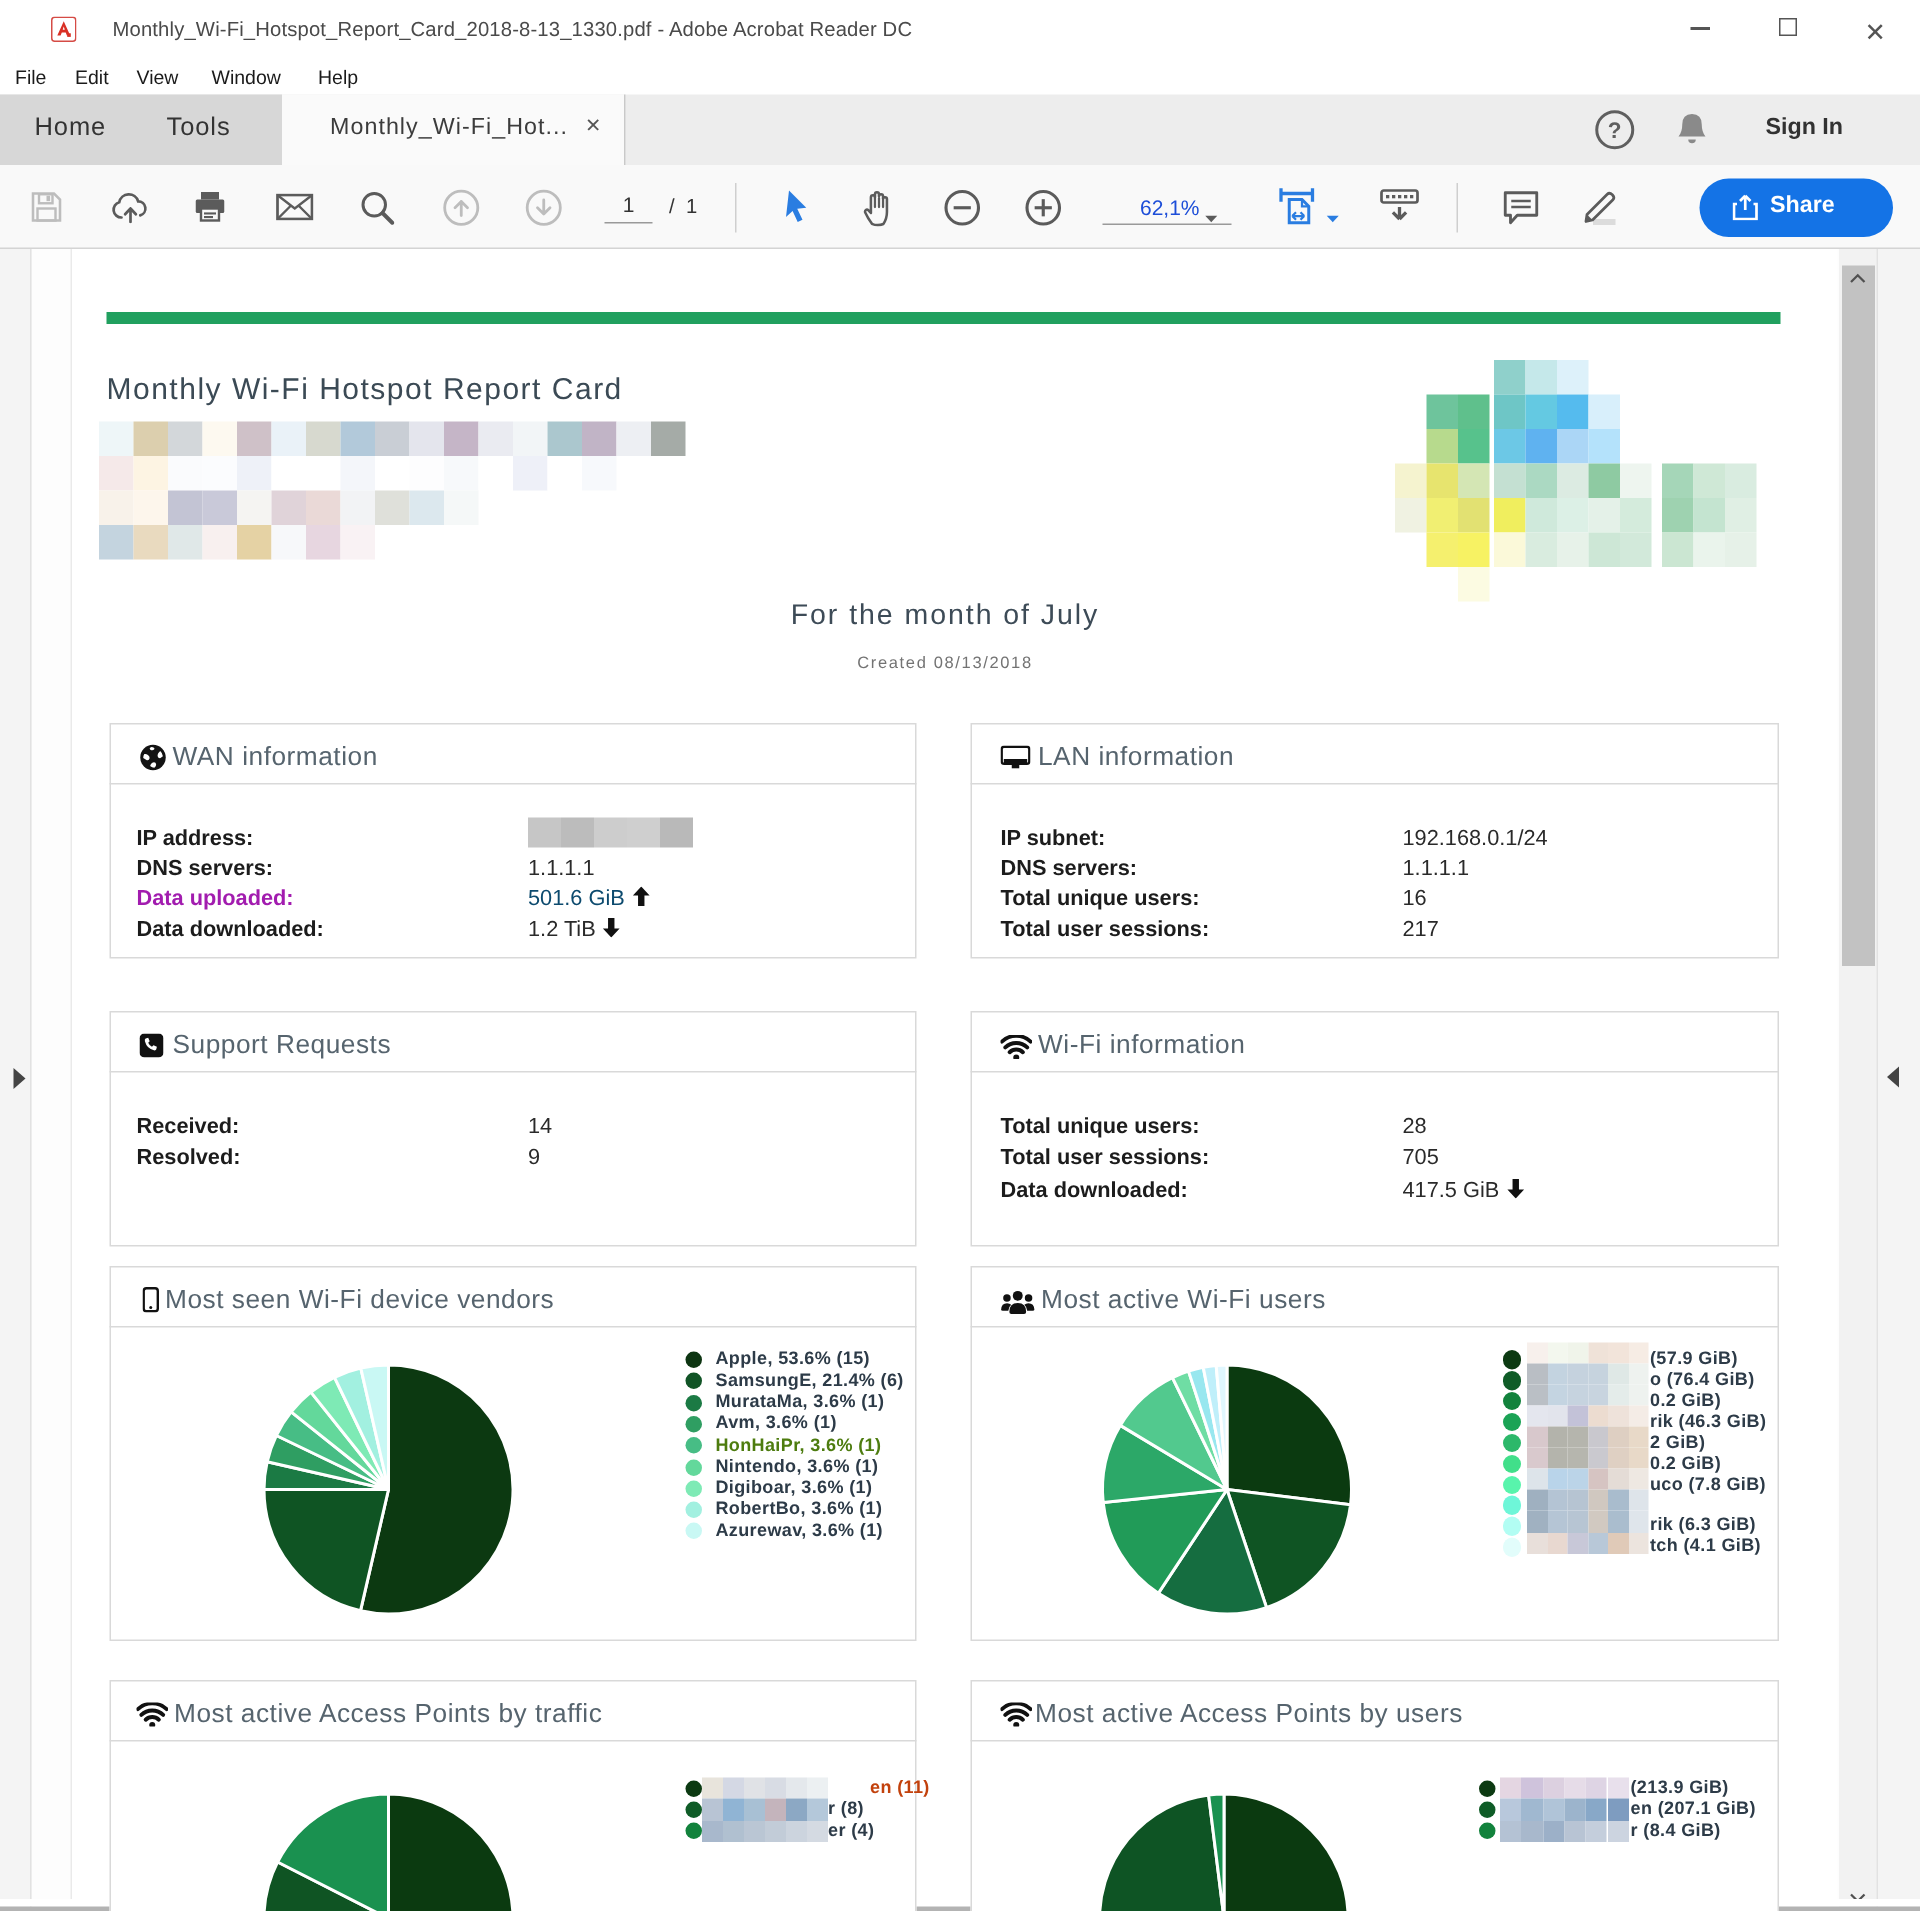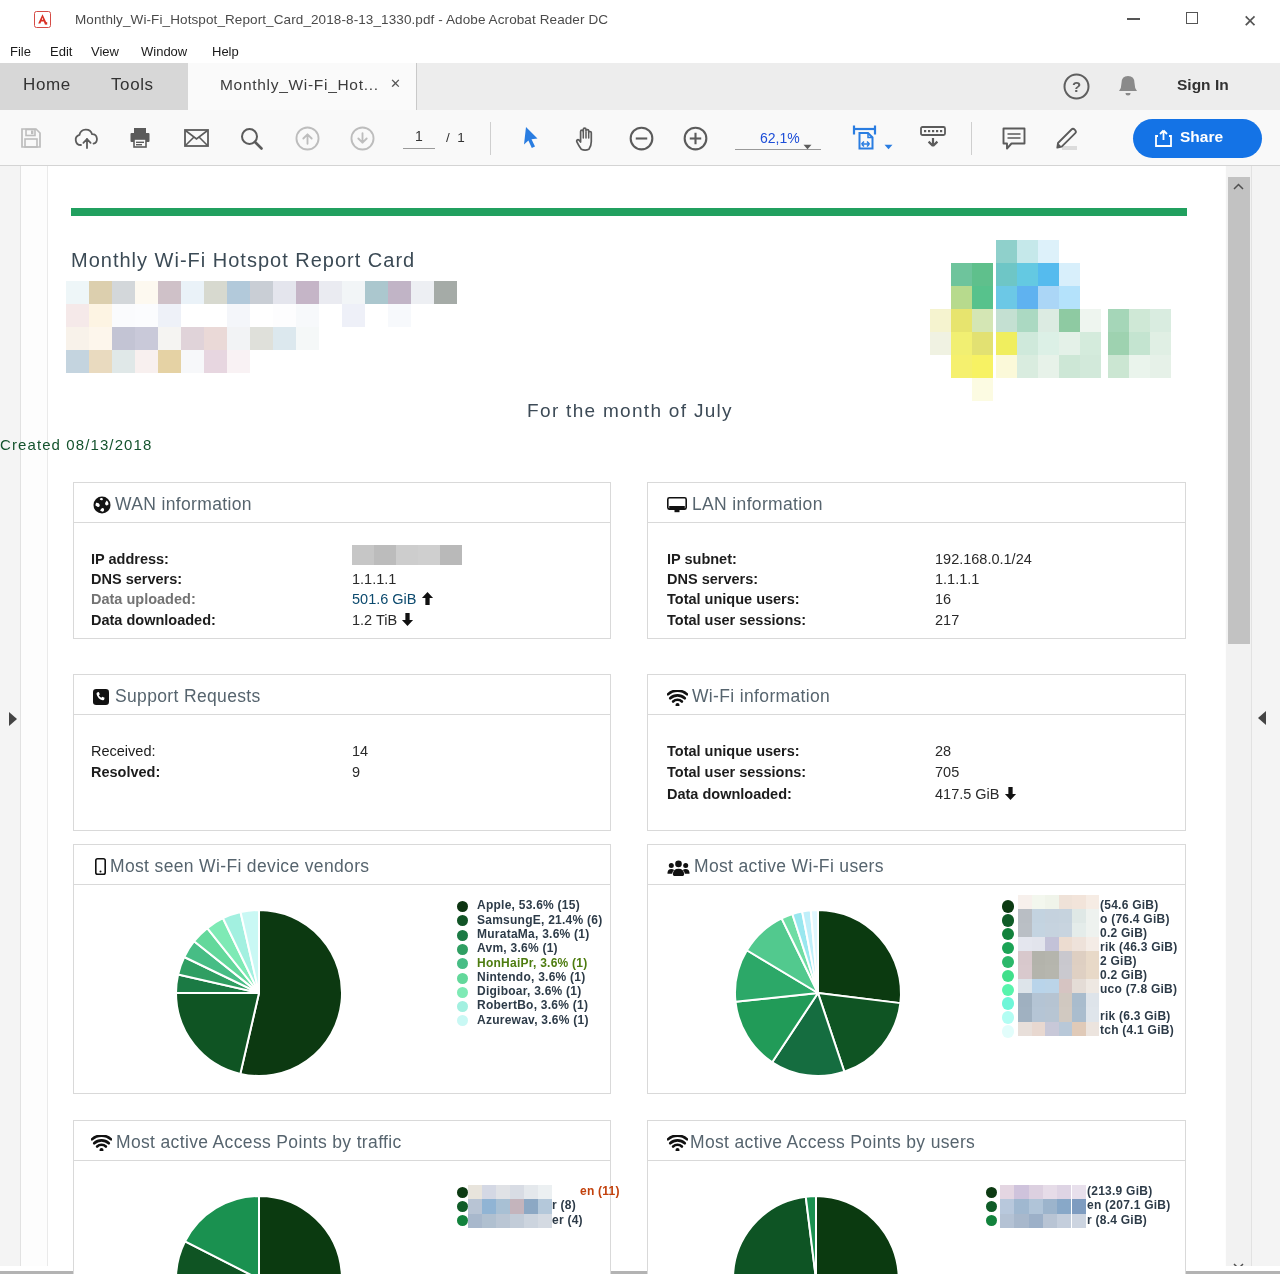--- a/index.html
+++ b/index.html
@@ -279,21 +279,21 @@
 <div style="position:absolute;left:996px;top:355px;width:21.0px;height:23.0px;background:#fbf9d9"></div>
 <div style="position:absolute;left:1017px;top:355px;width:21.0px;height:23.0px;background:#d9ecdf"></div>
 <div style="position:absolute;left:1038px;top:355px;width:21.0px;height:23.0px;background:#e7f2e9"></div>
 <div style="position:absolute;left:1059px;top:355px;width:21.0px;height:23.0px;background:#cde7d6"></div>
 <div style="position:absolute;left:1080px;top:355px;width:21.0px;height:23.0px;background:#d2e9da"></div>
 <div style="position:absolute;left:1108px;top:355px;width:21.0px;height:23.0px;background:#cbe6d2"></div>
 <div style="position:absolute;left:1129px;top:355px;width:21.0px;height:23.0px;background:#eaf4ec"></div>
 <div style="position:absolute;left:1150px;top:355px;width:21.0px;height:23.0px;background:#e6f1e8"></div>
 <div style="position:absolute;left:972px;top:378px;width:21.0px;height:23.0px;background:#fcfbe2"></div>
 <div class="abs" style="left:0;top:400px;width:1260px;text-align:center;font-size:19px;letter-spacing:1.3px;color:#3d4b57">For the month of July</div>
-<div class="abs" style="left:0;top:436px;width:1260px;font-size:15px;letter-spacing:1.1px;color:#14532d">Created 08/13/2018</div>
+<div class="abs" style="left:0;top:436px;width:1260px;text-align:center;font-size:11px;letter-spacing:1.1px;color:#737373">Created 08/13/2018</div>
 <div style="position:absolute;left:73px;top:482px;width:538px;height:157px;border:1px solid #d9d9d9;background:#fff"></div>
 <div style="position:absolute;left:73px;top:522px;width:538px;border-top:1px solid #d9d9d9"></div>
 <div style="position:absolute;left:93px;top:496px"><svg width="18" height="18" viewBox="0 0 18 18">
       <circle cx="9" cy="9" r="8.5" fill="#131313"></circle>
       <path d="M8.8 2.1 q1.7 0.5 0.9 1.6 q-0.7 0.8 -1.9 0.4 q-1.5 -0.5 -0.7 -1.6 q0.7 -0.7 1.7 -0.4 Z M13.8 4.6 q1.7 1.5 1.8 3.6 l-1.6 1.2 q-1.6 0.2 -1.9 -1.3 q-0.2 -1.4 0.8 -2.4 q0.5 -0.7 0.9 -1.1 Z M3.2 6.7 q1.3 -0.3 2.4 0.6 q1.5 1.1 1 2.6 q-0.4 1.1 -1.7 1 l-2.4 -1.5 q-0.1 -1.4 0.7 -2.7 Z M9.7 12.1 q1.4 0.2 1.4 1.6 q0 1.3 -1.2 2.1 q-1.6 -0.2 -2.8 -1.2 q0.3 -1.1 1.2 -1.9 q0.7 -0.6 1.4 -0.6 Z" fill="#fff"></path>
     </svg></div>
 <div style="position:absolute;left:115px;top:494px;font-size:17.5px;letter-spacing:0.35px;color:#56646e">WAN information</div>
 <div style="position:absolute;left:647px;top:482px;width:539px;height:157px;border:1px solid #d9d9d9;background:#fff"></div>
 <div style="position:absolute;left:647px;top:522px;width:539px;border-top:1px solid #d9d9d9"></div>
 <div style="position:absolute;left:667px;top:497px"><svg width="20" height="17" viewBox="0 0 20 17">
@@ -351,37 +351,37 @@
       <path d="M10.5 13 a 2 2 0 0 1 2 2 a 2 2 0 0 1 -4 0 a 2 2 0 0 1 2 -2 Z" fill="#111"></path>
       <path d="M3.2 8.3 a 10.5 10.5 0 0 1 14.6 0" fill="none" stroke="#111" stroke-width="2.6" stroke-linecap="round"></path>
       <path d="M0.9 4.4 a 14 14 0 0 1 19.2 0" fill="none" stroke="#111" stroke-width="2.6" stroke-linecap="round"></path>
       <path d="M6.1 11.5 a 6.3 6.3 0 0 1 8.8 0" fill="none" stroke="#111" stroke-width="2.6" stroke-linecap="round"></path>
     </svg></div>
 <div style="position:absolute;left:690px;top:1132px;font-size:17.5px;letter-spacing:0.35px;color:#56646e">Most active Access Points by users</div>
 <div style="position:absolute;left:91px;top:550.5px;font-size:14.5px;font-weight:bold;color:#1c1c1c">IP address:</div>
 <div style="position:absolute;left:352px;top:550.5px;font-size:14.5px;color:#2a2a2a"></div>
 <div style="position:absolute;left:91px;top:570.9px;font-size:14.5px;font-weight:bold;color:#1c1c1c">DNS servers:</div>
 <div style="position:absolute;left:352px;top:570.9px;font-size:14.5px;color:#2a2a2a">1.1.1.1</div>
-<div style="position:absolute;left:91px;top:591.3px;font-size:14.5px;font-weight:bold;color:#737373">Data uploaded:</div>
+<div style="position:absolute;left:91px;top:591.3px;font-size:14.5px;font-weight:bold;color:#a21caf">Data uploaded:</div>
 <div style="position:absolute;left:352px;top:591.3px;font-size:14.5px;color:#0c4a6e">501.6 GiB <svg width="13" height="13" viewBox="0 0 14 14" style="vertical-align:-1px">
       <path d="M7 0 L13 6.5 L9.3 6.5 L9.3 14 L4.7 14 L4.7 6.5 L1 6.5 Z" fill="#111"></path>
     </svg></div>
 <div style="position:absolute;left:91px;top:611.7px;font-size:14.5px;font-weight:bold;color:#1c1c1c">Data downloaded:</div>
 <div style="position:absolute;left:352px;top:611.7px;font-size:14.5px;color:#2a2a2a">1.2 TiB <svg width="13" height="13" viewBox="0 0 14 14" style="vertical-align:-1px">
       <path d="M7 14 L13 7.5 L9.3 7.5 L9.3 0 L4.7 0 L4.7 7.5 L1 7.5 Z" fill="#111"></path>
     </svg></div>
 <div style="position:absolute;left:667px;top:550.5px;font-size:14.5px;font-weight:bold;color:#1c1c1c">IP subnet:</div>
 <div style="position:absolute;left:935px;top:550.5px;font-size:14.5px;color:#2a2a2a">192.168.0.1/24</div>
 <div style="position:absolute;left:667px;top:570.9px;font-size:14.5px;font-weight:bold;color:#1c1c1c">DNS servers:</div>
 <div style="position:absolute;left:935px;top:570.9px;font-size:14.5px;color:#2a2a2a">1.1.1.1</div>
 <div style="position:absolute;left:667px;top:591.3px;font-size:14.5px;font-weight:bold;color:#1c1c1c">Total unique users:</div>
 <div style="position:absolute;left:935px;top:591.3px;font-size:14.5px;color:#2a2a2a">16</div>
 <div style="position:absolute;left:667px;top:611.7px;font-size:14.5px;font-weight:bold;color:#1c1c1c">Total user sessions:</div>
 <div style="position:absolute;left:935px;top:611.7px;font-size:14.5px;color:#2a2a2a">217</div>
-<div style="position:absolute;left:91px;top:742.5px;font-size:14.5px;font-weight:normal;color:#1c1c1c">Received:</div>
+<div style="position:absolute;left:91px;top:742.5px;font-size:14.5px;font-weight:bold;color:#1c1c1c">Received:</div>
 <div style="position:absolute;left:352px;top:742.5px;font-size:14.5px;color:#2a2a2a">14</div>
 <div style="position:absolute;left:91px;top:764.0px;font-size:14.5px;font-weight:bold;color:#1c1c1c">Resolved:</div>
 <div style="position:absolute;left:352px;top:764.0px;font-size:14.5px;color:#2a2a2a">9</div>
 <div style="position:absolute;left:667px;top:742.5px;font-size:14.5px;font-weight:bold;color:#1c1c1c">Total unique users:</div>
 <div style="position:absolute;left:935px;top:742.5px;font-size:14.5px;color:#2a2a2a">28</div>
 <div style="position:absolute;left:667px;top:764.0px;font-size:14.5px;font-weight:bold;color:#1c1c1c">Total user sessions:</div>
 <div style="position:absolute;left:935px;top:764.0px;font-size:14.5px;color:#2a2a2a">705</div>
 <div style="position:absolute;left:667px;top:785.5px;font-size:14.5px;font-weight:bold;color:#1c1c1c">Data downloaded:</div>
 <div style="position:absolute;left:935px;top:785.5px;font-size:14.5px;color:#2a2a2a">417.5 GiB <svg width="13" height="13" viewBox="0 0 14 14" style="vertical-align:-1px">
       <path d="M7 14 L13 7.5 L9.3 7.5 L9.3 0 L4.7 0 L4.7 7.5 L1 7.5 Z" fill="#111"></path>
@@ -526,21 +526,21 @@
 <div style="position:absolute;left:477px;top:955.5px;font-size:12px;font-weight:bold;letter-spacing:0.25px;color:#4d7c0f;white-space:nowrap">HonHaiPr, 3.6% (1)</div>
 <div style="position:absolute;left:456.5px;top:972.5px;width:11px;height:11px;border-radius:50%;background:#63d89b"></div>
 <div style="position:absolute;left:477px;top:969.8px;font-size:12px;font-weight:bold;letter-spacing:0.25px;color:#2d3b48;white-space:nowrap">Nintendo, 3.6% (1)</div>
 <div style="position:absolute;left:456.5px;top:986.8px;width:11px;height:11px;border-radius:50%;background:#7eeab5"></div>
 <div style="position:absolute;left:477px;top:984.0999999999999px;font-size:12px;font-weight:bold;letter-spacing:0.25px;color:#2d3b48;white-space:nowrap">Digiboar, 3.6% (1)</div>
 <div style="position:absolute;left:456.5px;top:1001.1px;width:11px;height:11px;border-radius:50%;background:#a2f0e0"></div>
 <div style="position:absolute;left:477px;top:998.4px;font-size:12px;font-weight:bold;letter-spacing:0.25px;color:#2d3b48;white-space:nowrap">RobertBo, 3.6% (1)</div>
 <div style="position:absolute;left:456.5px;top:1015.4px;width:11px;height:11px;border-radius:50%;background:#c9f8f4"></div>
 <div style="position:absolute;left:477px;top:1012.6999999999999px;font-size:12px;font-weight:bold;letter-spacing:0.25px;color:#2d3b48;white-space:nowrap">Azurewav, 3.6% (1)</div>
 <div style="position:absolute;left:1001.75px;top:900.15px;width:12.5px;height:12.5px;border-radius:50%;background:#0c3a12"></div>
-<div style="position:absolute;left:1100px;top:898.1999999999999px;font-size:12px;font-weight:bold;letter-spacing:0.25px;color:#2d3b48;white-space:nowrap">(54.6 GiB)</div>
+<div style="position:absolute;left:1100px;top:898.1999999999999px;font-size:12px;font-weight:bold;letter-spacing:0.25px;color:#2d3b48;white-space:nowrap">(57.9 GiB)</div>
 <div style="position:absolute;left:1001.75px;top:914.05px;width:12.5px;height:12.5px;border-radius:50%;background:#0f5c27"></div>
 <div style="position:absolute;left:1100px;top:912.0999999999999px;font-size:12px;font-weight:bold;letter-spacing:0.25px;color:#2d3b48;white-space:nowrap">o (76.4 GiB)</div>
 <div style="position:absolute;left:1001.75px;top:927.9499999999999px;width:12.5px;height:12.5px;border-radius:50%;background:#12823c"></div>
 <div style="position:absolute;left:1100px;top:925.9999999999999px;font-size:12px;font-weight:bold;letter-spacing:0.25px;color:#2d3b48;white-space:nowrap">0.2 GiB)</div>
 <div style="position:absolute;left:1001.75px;top:941.85px;width:12.5px;height:12.5px;border-radius:50%;background:#1ba355"></div>
 <div style="position:absolute;left:1100px;top:939.9px;font-size:12px;font-weight:bold;letter-spacing:0.25px;color:#2d3b48;white-space:nowrap">rik (46.3 GiB)</div>
 <div style="position:absolute;left:1001.75px;top:955.75px;width:12.5px;height:12.5px;border-radius:50%;background:#2cb86a"></div>
 <div style="position:absolute;left:1100px;top:953.8px;font-size:12px;font-weight:bold;letter-spacing:0.25px;color:#2d3b48;white-space:nowrap">2 GiB)</div>
 <div style="position:absolute;left:1001.75px;top:969.65px;width:12.5px;height:12.5px;border-radius:50%;background:#41df8a"></div>
 <div style="position:absolute;left:1100px;top:967.6999999999999px;font-size:12px;font-weight:bold;letter-spacing:0.25px;color:#2d3b48;white-space:nowrap">0.2 GiB)</div>

